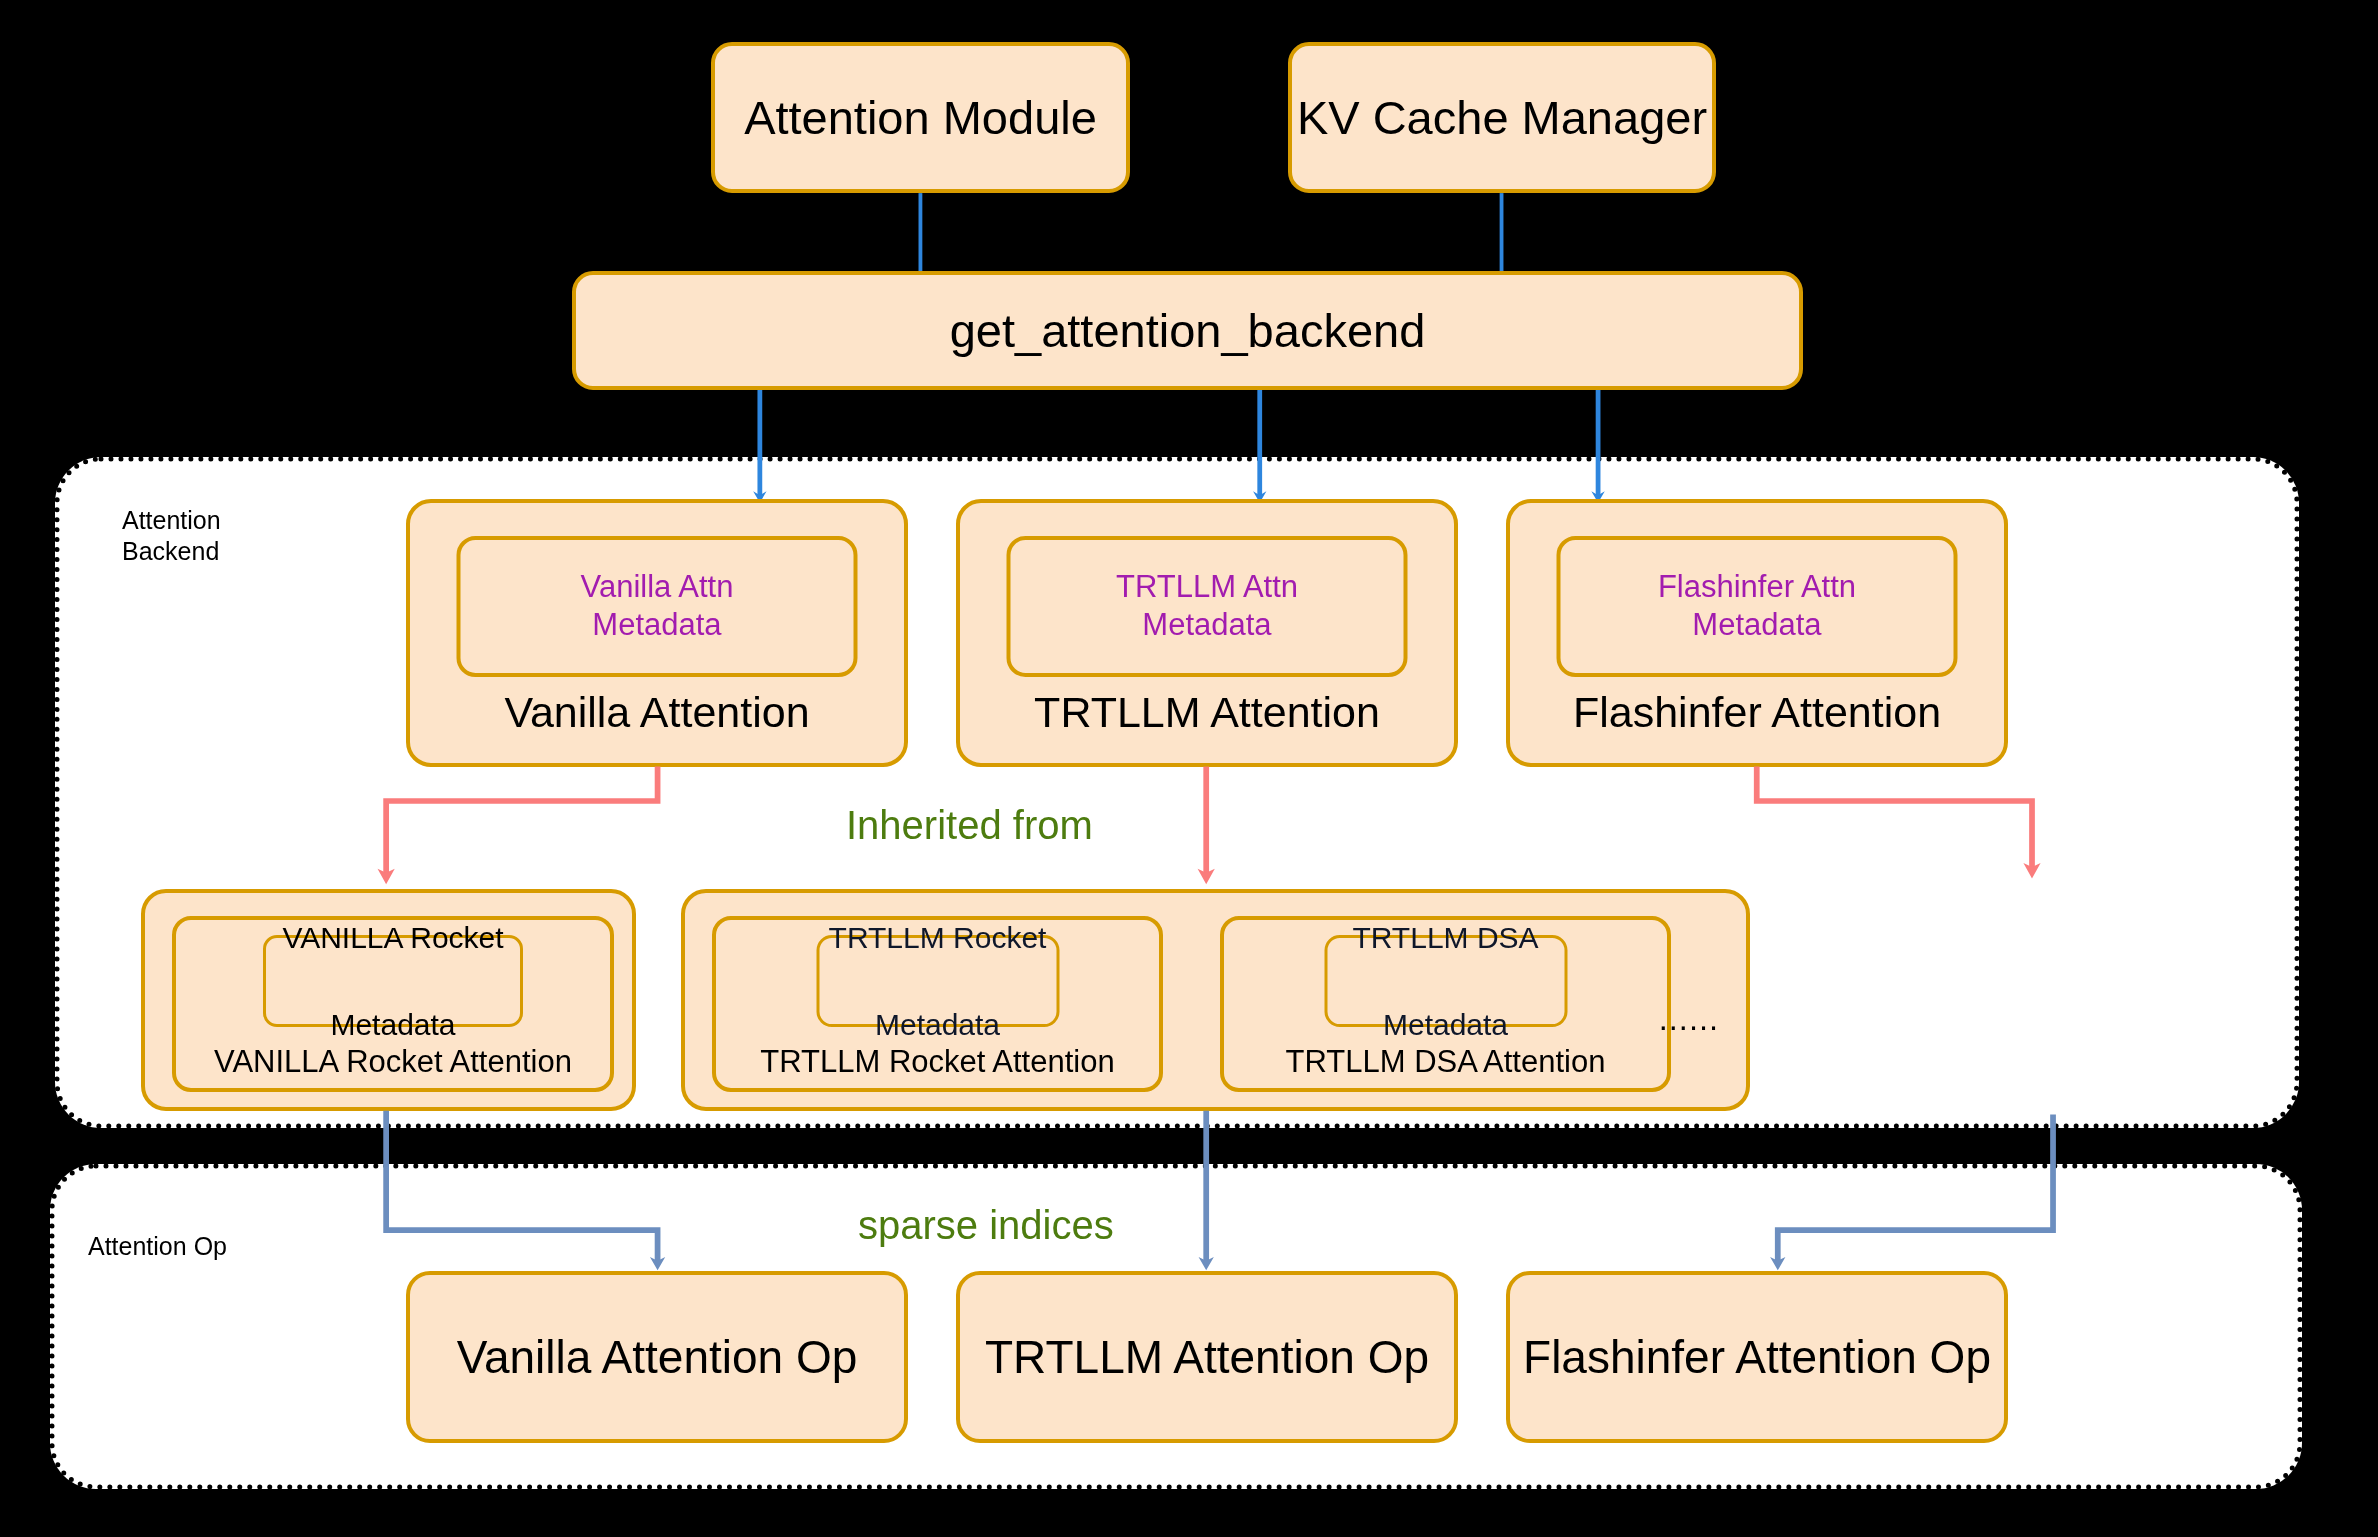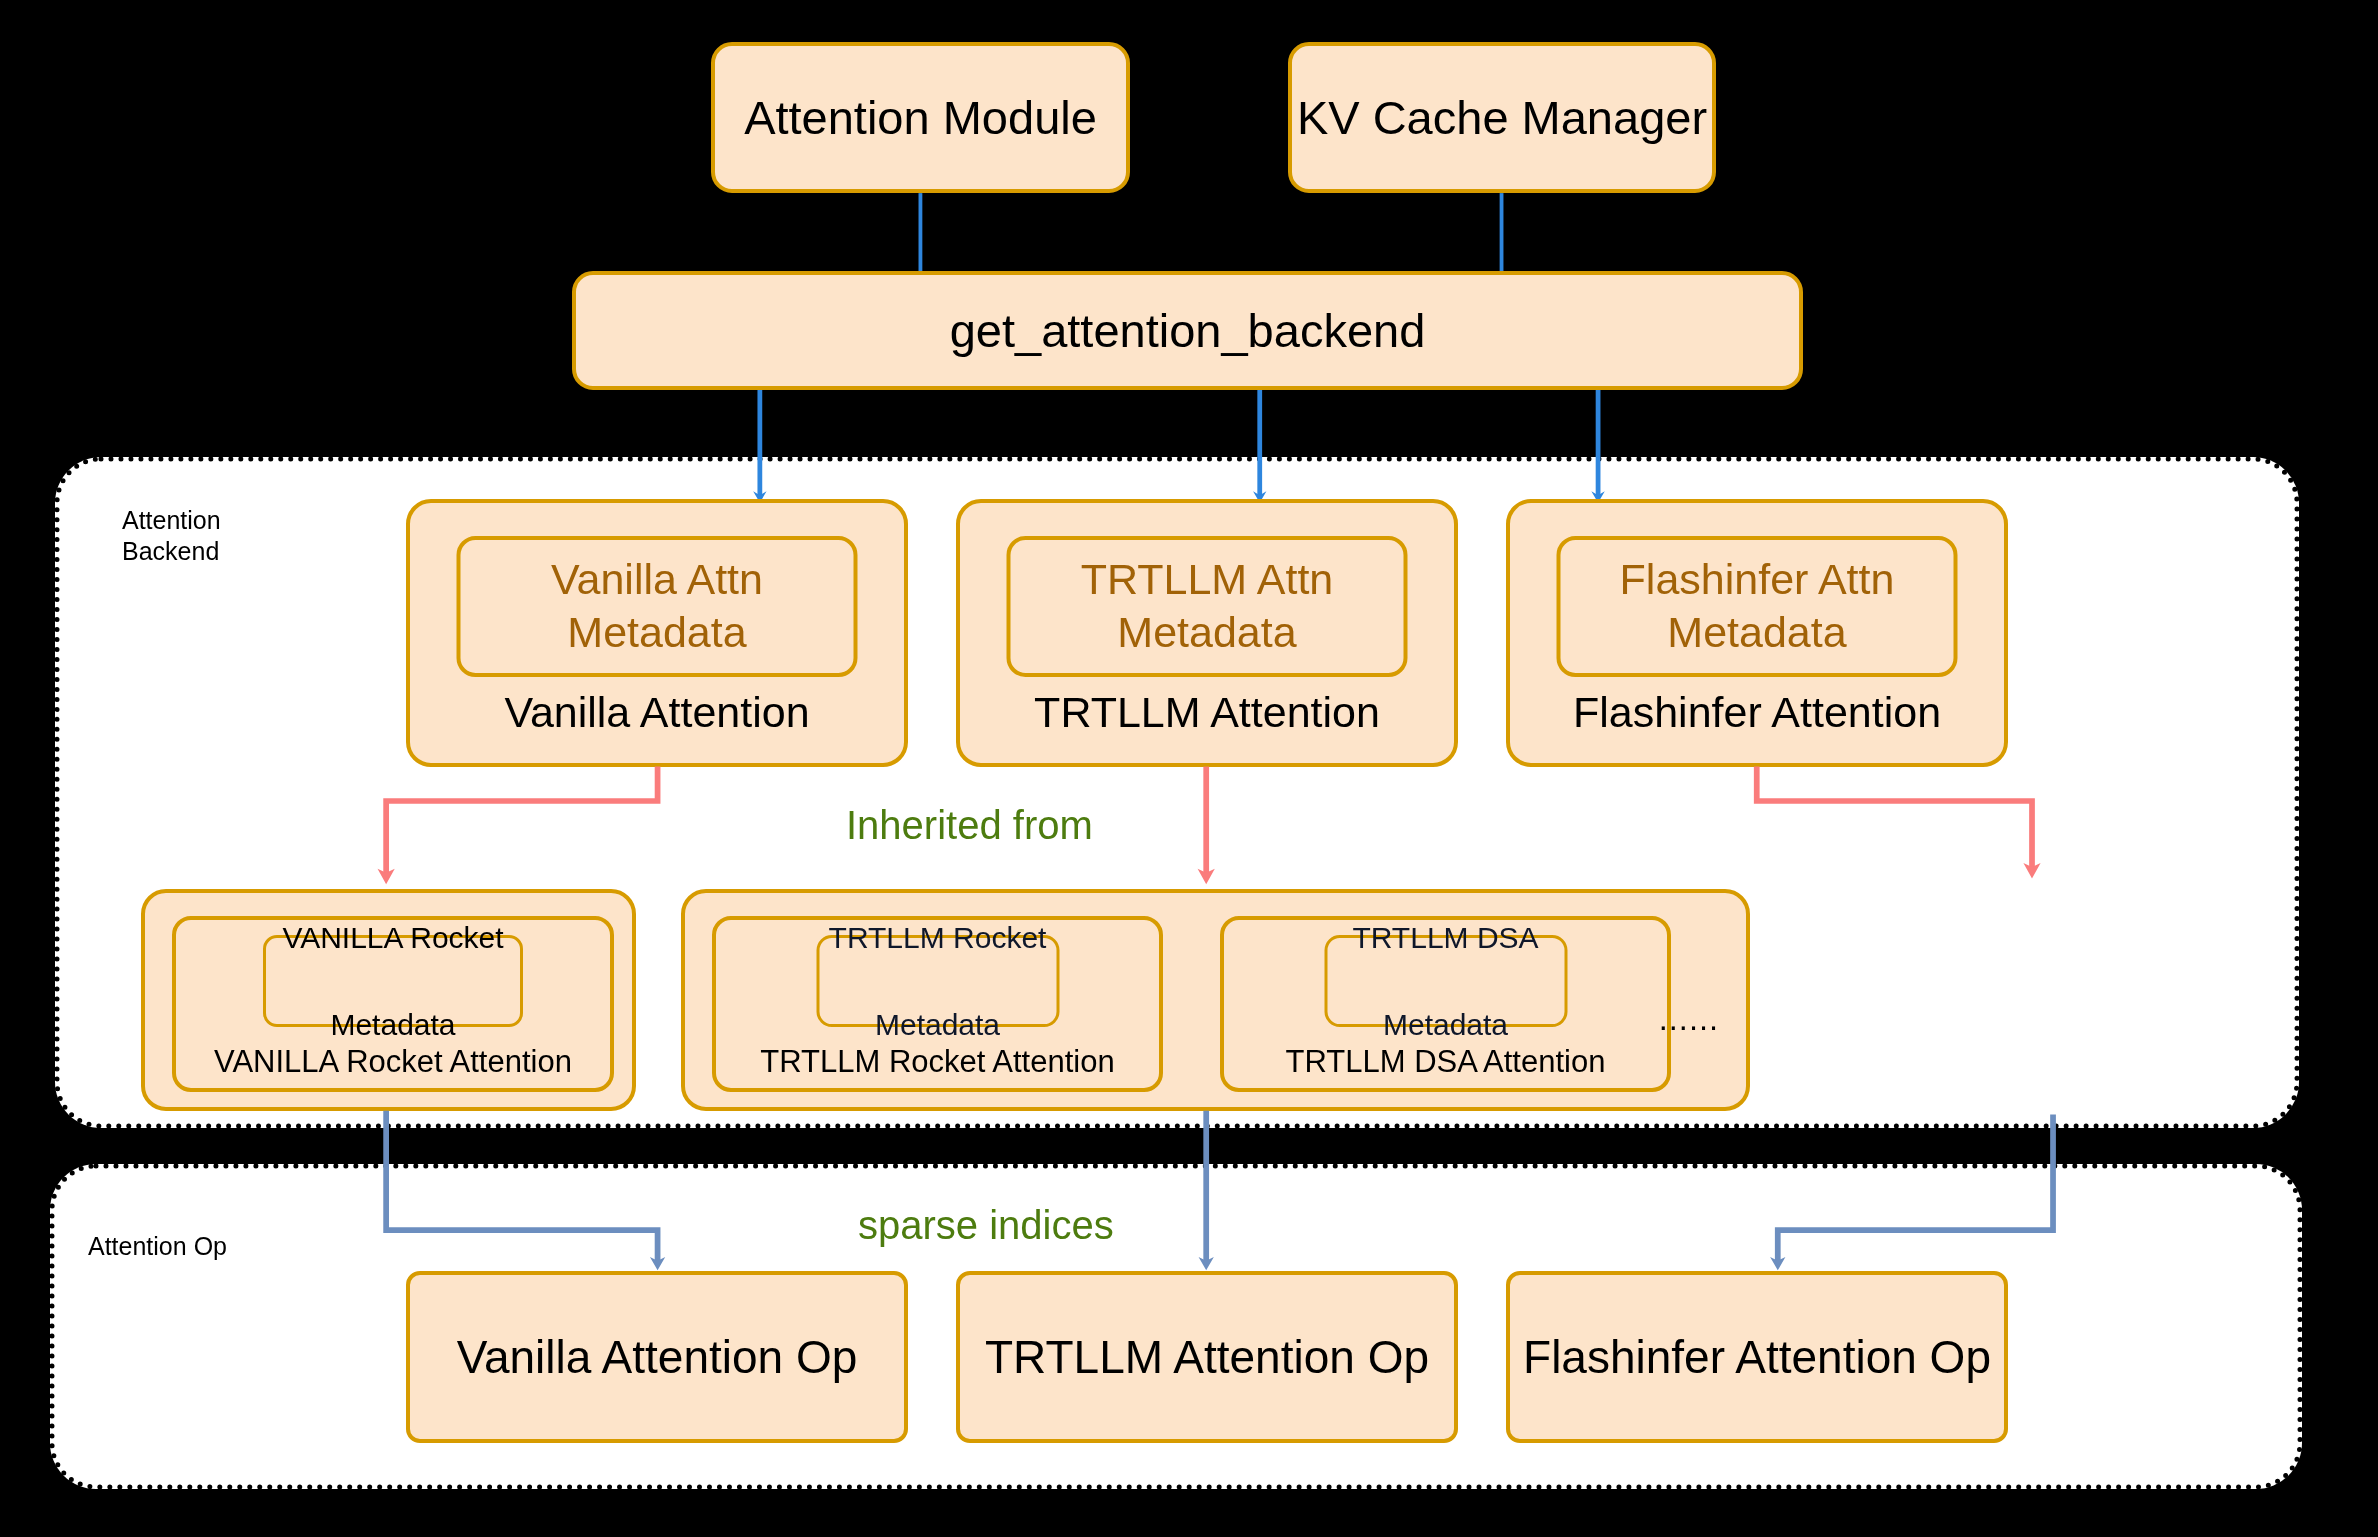--- a/index.html
+++ b/index.html
@@ -72,21 +72,21 @@
   .backend-card{width:502px;height:268px;top:499px;border-radius:25px;
      flex-direction:column;justify-content:flex-end;padding-bottom:25px;font-size:43px;}
   #n-vanilla-attn{left:406px;}
   #n-trtllm-attn{left:956px;}
   #n-flashinfer-attn{left:1506px;}
   .meta-box{
     position:absolute;top:32.5px;left:50%;transform:translateX(-50%);
     width:401px;height:141px;
     background:#FDE4CA;border:4.8px solid #D79B00;border-radius:19px;
     box-sizing:border-box;display:flex;align-items:center;justify-content:center;
-    text-align:center;font-size:43px;line-height:1.24;white-space:pre-line;color:#a16207;
+    text-align:center;font-size:31px;line-height:1.24;white-space:pre-line;color:#a21caf;
   }
 
   
   #n-vanilla-rocket-group{left:141px;top:889px;width:495px;height:222px;border-radius:25px;}
   #n-vanilla-rocket-attn{
     position:absolute;left:27px;top:23px;width:442px;height:176px;
     background:#FDE4CA;border:4.8px solid #D79B00;border-radius:19px;box-sizing:border-box;
     display:flex;align-items:flex-end;justify-content:center;padding-bottom:7.6px;
     font-size:31px;color:#000;
   }
@@ -118,21 +118,21 @@
     position:absolute;right:27px;top:107px;font-size:32.5px;color:#000;letter-spacing:1px;
   }
 
   #n-flashinfer-sparse{left:1789px;top:883px;width:488px;height:231px;font-size:39px;border-radius:25px;}
 
   #lbl-inherited{left:846px;top:803px;}
 
   
   #g-op{left:50px;top:1164px;width:2252px;height:325px;}
   #lbl-op{left:88px;top:1231px;}
-  .op-card{top:1271px;width:502px;height:172px;border-radius:14px;font-size:46px;}
+  .op-card{top:1271px;width:502px;height:172px;border-radius:24px;font-size:46px;}
   #n-op-vanilla{left:406px;}
   #n-op-trtllm{left:956px;}
   #n-op-flashinfer{left:1506px;}
 
   #lbl-sparse-indices{left:858px;top:1203px;}
 </style>
 </head>
 <body>
 
 <div id="stage">

